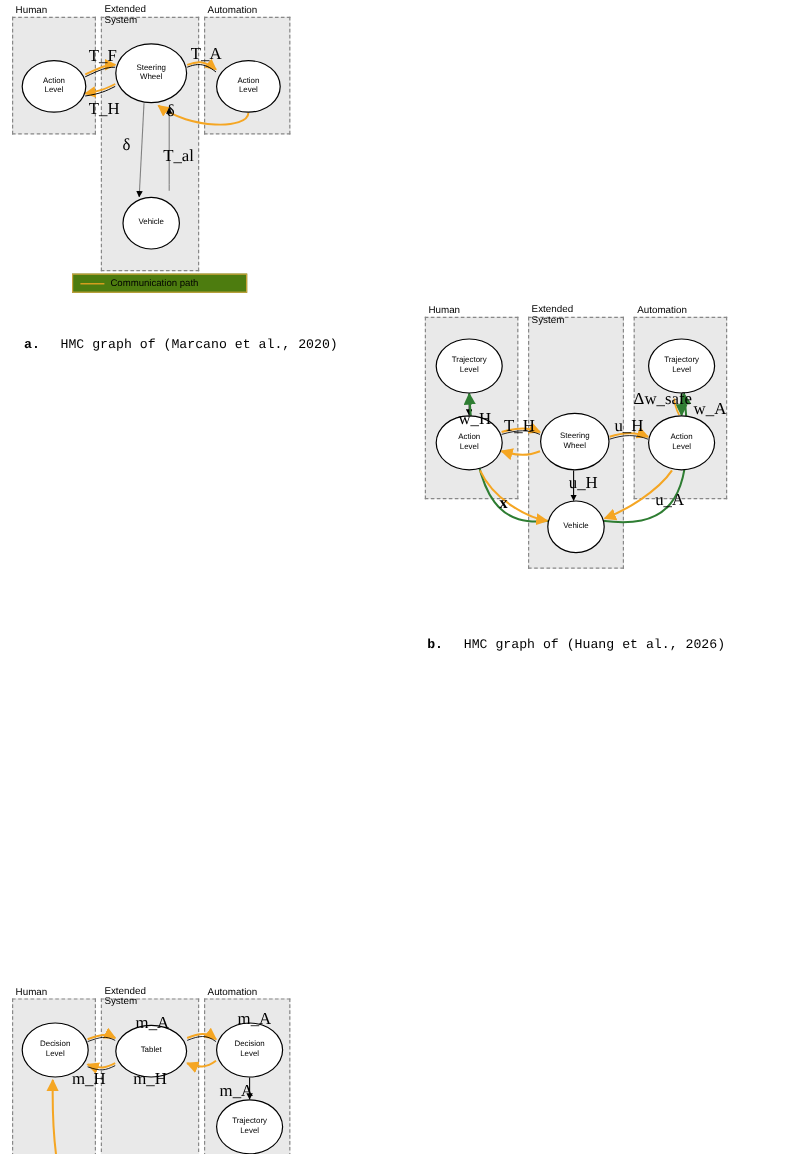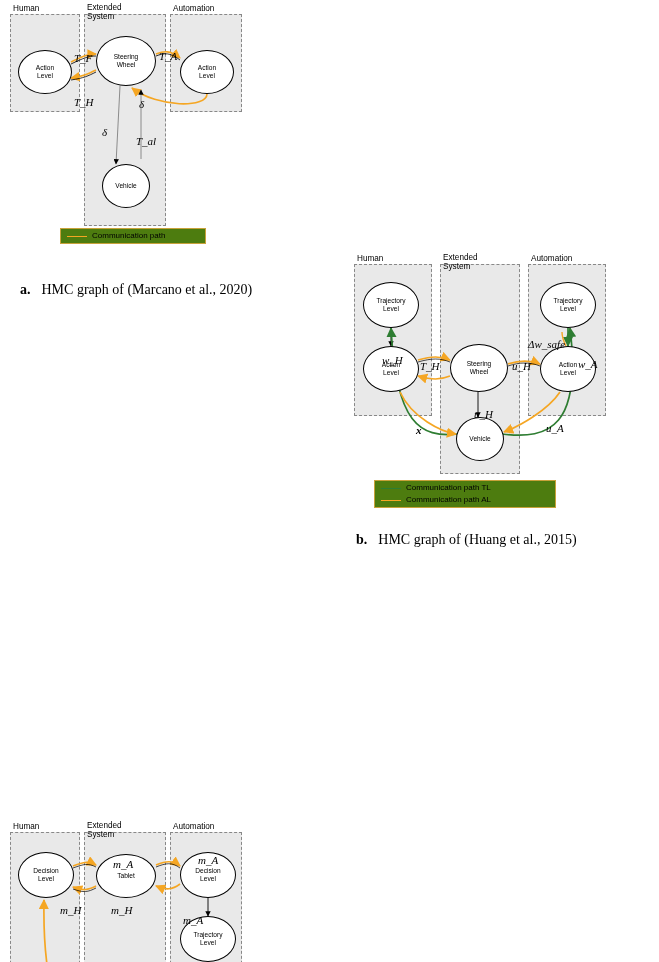--- a/index.html
+++ b/index.html
@@ -52,26 +52,24 @@
     justify-content: center;
     text-align: center;
     font-size: 6.6px;
     font-family: "Liberation Sans", sans-serif;
     line-height: 1.15;
     white-space: pre-line;
     z-index: 5;
   }
   .lbl {
     position: absolute;
-    font-size: 11px;
+    font-size: 14px;
     font-family: "Liberation Serif", serif;
-    font-style: italic;
     white-space: nowrap;
     z-index: 6;
-    margin-top: 12px;
   }
   .lbl.bold {
     font-weight: bold;
   }
   .legend {
     position: absolute;
     border: 1px solid #c8a23a;
     background: #4d7c0f;
     box-sizing: border-box;
     padding: 1px 6px;
@@ -88,22 +86,22 @@
   }
   .legend .swatch {
     display: inline-block;
     width: 20px;
     height: 0;
     border-top: 1.6px solid #000;
     flex: 0 0 20px;
   }
   .caption {
     position: absolute;
-    font-size: 14px;
-    font-family: Liberation Serif, serif;
+    font-size: 11px;
+    font-family: Liberation Mono, monospace;
     white-space: nowrap;
   }
   .caption b {
     font-weight: bold;
   }
   svg.ov {
     position: absolute;
     left: 0;
     top: 0;
     overflow: visible;
@@ -235,40 +233,30 @@
 
       <path d="M 50 138 C 62 164, 92 178, 106 180" stroke="#f5a623" stroke-width="1.7" fill="none" marker-end="url(#ar-o2)"></path>
 
       <path d="M 216 92 C 214 88, 212 84, 212 78" stroke="#f5a623" stroke-width="1.4" fill="none"></path>
     </svg>
 
     <div class="lbl" style="left:32px; top:88px;">w_H</div>
     <div class="lbl" style="left:70px; top:94px;">T_H</div>
     <div class="lbl" style="left:162px; top:94px;">u_H</div>
     <div class="lbl" style="left:178px; top:72px;">Δw_safe</div>
-    <div class="lbl" style="left:228px; top:92px;">w_A</div>
+    <div class="lbl" style="left:228px; top:80px;">w_A</div>
     <div class="lbl" style="left:124px; top:142px;">u_H</div>
     <div class="lbl" style="left:196px; top:156px;">u_A</div>
     <div class="lbl bold" style="left:66px; top:158px;">x</div>
 
-    <div class="legend" style="left:24px; top:226px; width:182px;">
-      <div class="row">
-        <span class="swatch" style="border-top-color:#2e7d32;"></span>
-        <span>Communication path TL</span>
-      </div>
-      <div class="row">
-        <span class="swatch" style="border-top-color:#f5a623;"></span>
-        <span>Communication path AL</span>
-      </div>
-    </div>
 
     <div class="caption" style="left:6px; top:278px;">
       <b>b.</b>
       <span style="display:inline-block;width:4px"></span>
-      <span>HMC graph of (Huang et al., 2015)</span>
+      <span>HMC graph of (Huang et al., 2026)</span>
     </div>
   </div>
 
   <div class="panel figwrap" style="left:8px; top:310px; width:250px; height:300px;">
 
     <div class="colbox" style="left:2px; top:12px; width:70px; height:216px;"></div>
     <div class="colbox" style="left:76px; top:12px; width:82px; height:258px;"></div>
     <div class="colbox" style="left:162px; top:12px; width:72px; height:216px;"></div>
 
     <div class="collabel" style="left:5px; top:2px;">Human</div>

